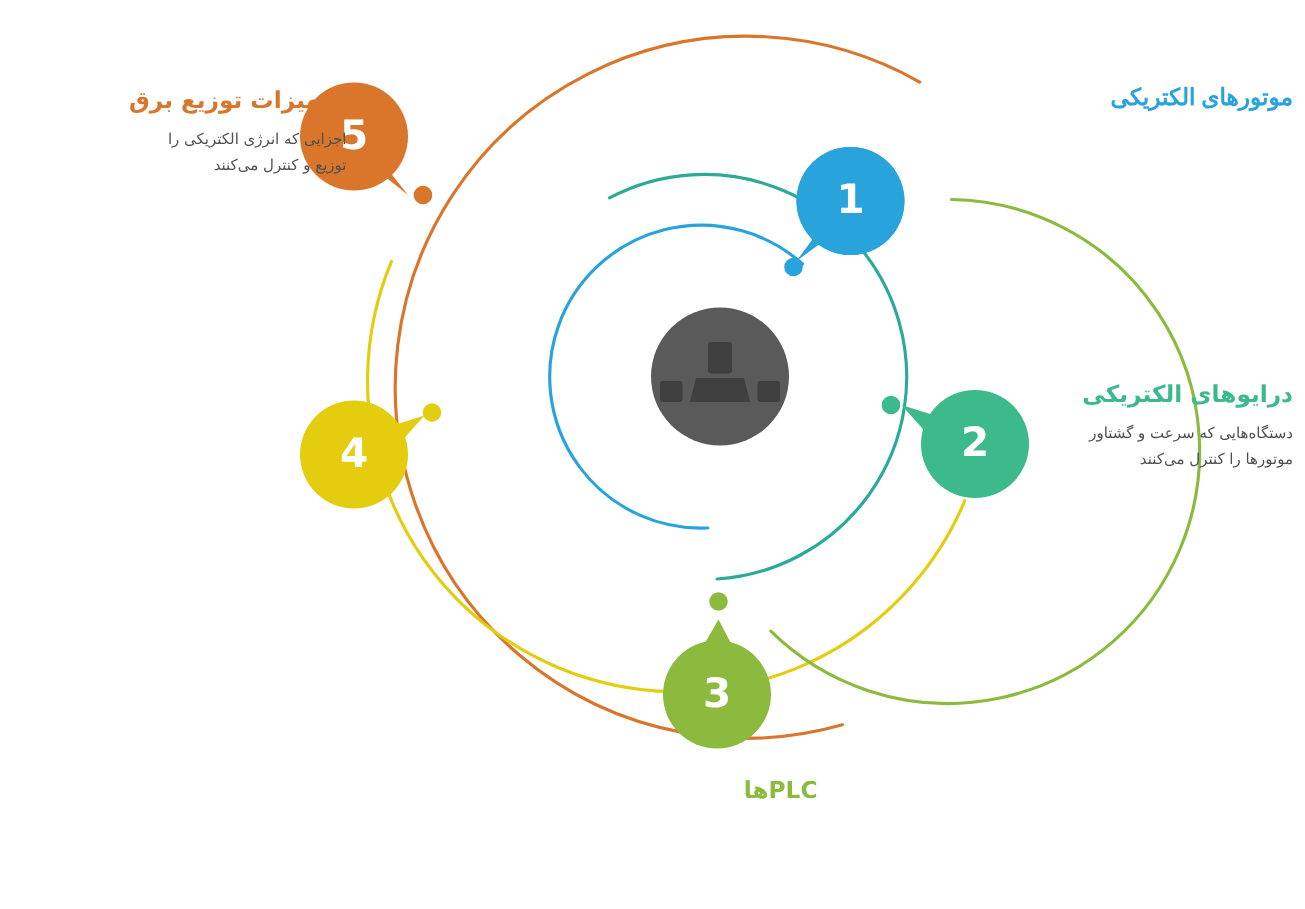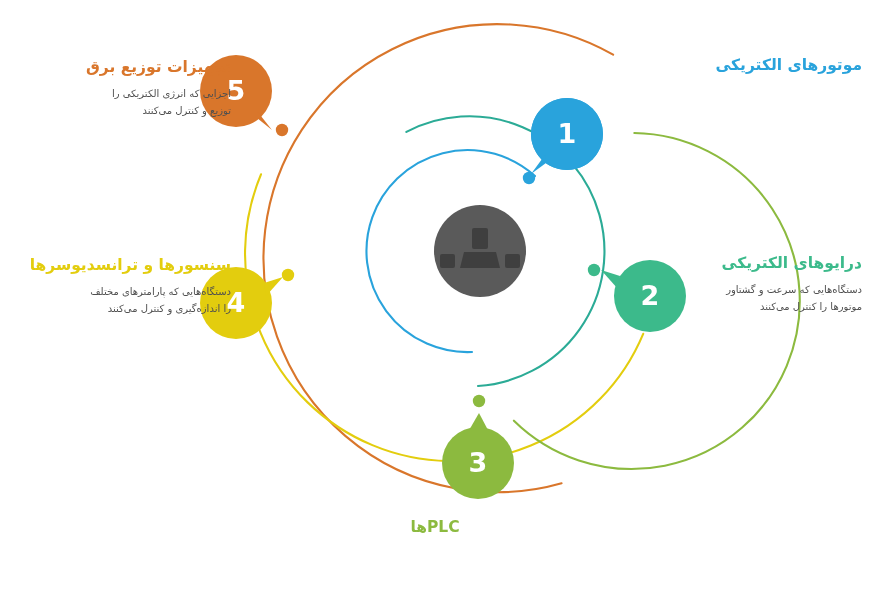--- a/index.html
+++ b/index.html
@@ -48,21 +48,21 @@
     white-space: nowrap;
   }
   .txt-block .t-body {
     font-size: 10px;
     line-height: 1.65;
     color: #4f4f4f;
     margin: 0;
   }
 
   .align-right { text-align: right; }
-  .align-center{ text-align: center; }
+  .align-center{ }
 
   
   #block-1 { right: 8px;  top: 56px;  }
   #block-2 { right: 8px;  top: 254px; }
   #block-3 { left: 325px; top: 518px; width: 220px; }
   #block-4 { left: 6px;   top: 256px; }
   #block-5 { left: 6px;   top: 58px;  }
 
   
   .badge-num {
@@ -144,35 +144,31 @@
     </g>
   </svg>
 
   <div class="badge-num" style="left:567px; top:134px;">1</div>
   <div class="badge-num" style="left:650px; top:296px;">2</div>
   <div class="badge-num" style="left:478px; top:463px;">3</div>
   <div class="badge-num" style="left:236px; top:303px;">4</div>
   <div class="badge-num" style="left:236px; top:91px;">5</div>
 
   <div class="txt-block align-right" id="block-1">
-    <p class="t-title" style="color:#29a3dc;">موتورهای الکتریکی</p>
+    <p class="t-title" style="color:#29a3dc;font-family:Liberation Serif, serif;">موتورهای الکتریکی</p>
   </div>
 
   <div class="txt-block align-right" id="block-2">
     <p class="t-title" style="color:#3cba8b;">درایوهای الکتریکی</p>
     <p class="t-body">دستگاه‌هایی که سرعت و گشتاور<br>موتورها را کنترل می‌کنند</p>
   </div>
 
   <div class="txt-block align-center" id="block-3">
     <p class="t-title" style="color:#8cba3f;">PLCها</p>
   </div>
 
-  <div class="txt-block align-right" id="block-4">
-    <p class="t-title" style="color:#e3cd0e;">سنسورها و ترانسدیوسرها</p>
-    <p class="t-body">دستگاه‌هایی که پارامترهای مختلف<br>را اندازه‌گیری و کنترل می‌کنند</p>
-  </div>
 
   <div class="txt-block align-right" id="block-5">
     <p class="t-title" style="color:#d9762b;">تجهیزات توزیع برق</p>
     <p class="t-body">اجزایی که انرژی الکتریکی را<br>توزیع و کنترل می‌کنند</p>
   </div>
 
 </div>
 
 </body></html>

